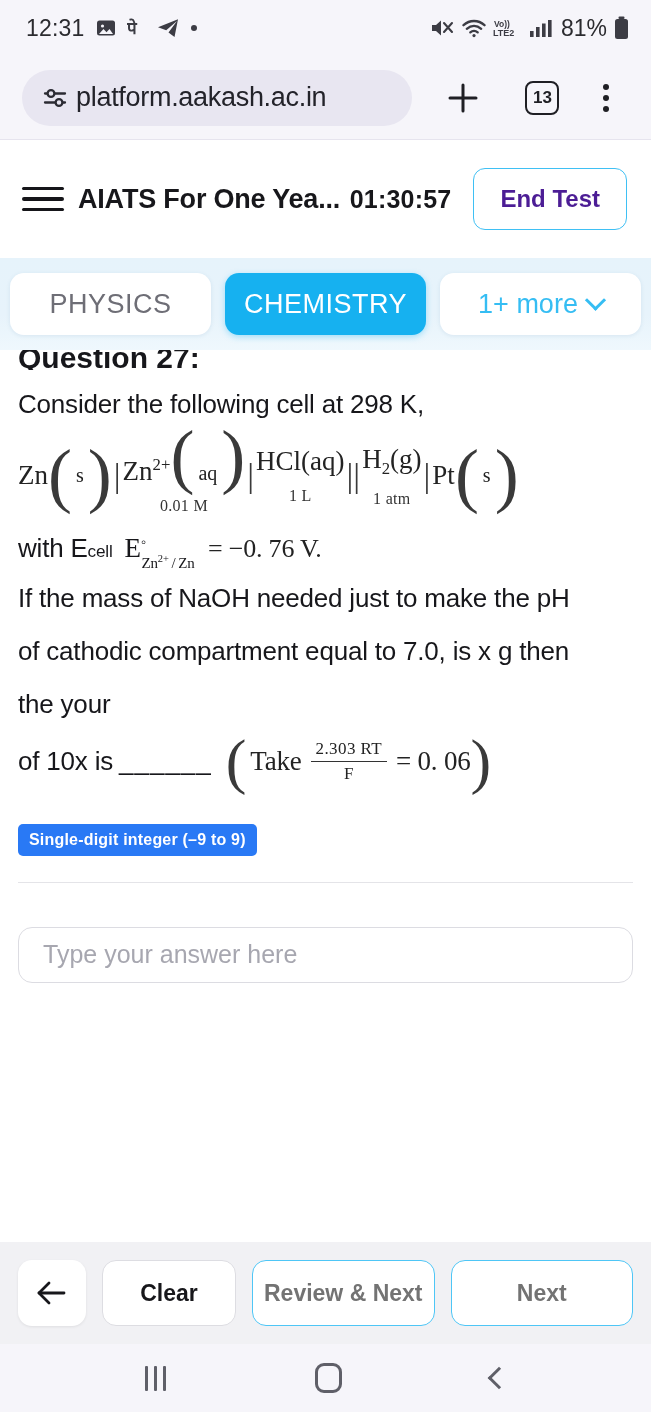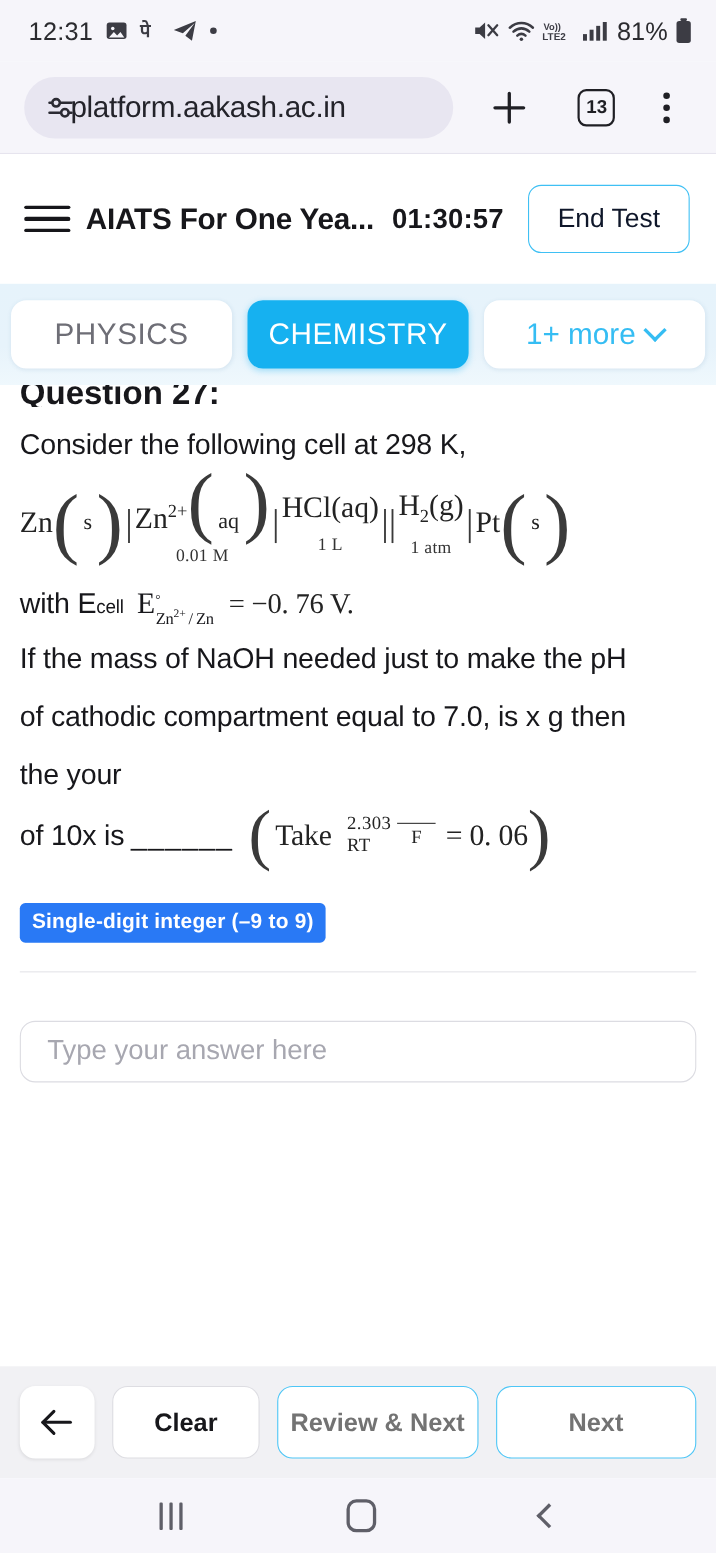--- a/index.html
+++ b/index.html
@@ -27,21 +27,21 @@
   
   .browserbar {
     height: 84px; flex: 0 0 84px;
     background:#f6f5fa;
     display:flex; align-items:center; padding: 0 20px 0 22px; gap: 0;
     border-bottom: 1px solid #e6e4ee;
   }
   .urlpill {
     flex: 0 0 390px; height: 56px;
     background:#e8e6f1; border-radius: 28px;
-    display:flex; align-items:center; 
+    display:flex; align-items:center; gap:12px;
     padding: 0 18px 0 20px; overflow:hidden;
   }
   .urltext {
     font-size: 27px; color:#23232a; white-space:nowrap;
     overflow:hidden; letter-spacing:-.3px;
     margin-left:-4px;
   }
   .chrome-actions { flex:1; display:flex; align-items:center; justify-content:space-around; padding-left:10px; }
   .tabcount {
     width:34px; height:34px; border:2.6px solid #1f1f24; border-radius:8px;
@@ -58,21 +58,21 @@
   }
   .hamburger { width:46px; display:flex; flex-direction:column; gap:7px; padding-left:4px; }
   .hamburger i { height:3.5px; background:#16161a; border-radius:2px; display:block; }
   .test-title {
     font-size: 27px; font-weight: 700; color:#17171b;
     margin-left: 14px; white-space:nowrap; letter-spacing:-.2px;
   }
   .timer { font-size:25px; font-weight:700; color:#17171b; margin-left:auto; margin-right:22px; letter-spacing:.2px; }
   .endtest {
     border: 1.6px solid #3fc0f4; border-radius: 12px; background:#fff;
-    color:#0f172a; font-size:24px; font-weight:400;
+    color:#4c1d95; font-size:24px; font-weight:700;
     padding: 16px 26px; white-space:nowrap;
   }
 
   
   .tabstrip {
     flex:0 0 92px; height:92px;
     background: linear-gradient(180deg,#e6f3fb 0%, #e7f3fb 62%, #eff8fd 100%);
     display:flex; align-items:center; gap: 14px; padding: 0 10px;
     position:relative; z-index:5;
   }
@@ -110,27 +110,27 @@
 
   .ecell-row { display:flex; align-items:baseline; flex-wrap:wrap; font-size:26px; color:#17171b; margin-top:18px; letter-spacing:-.2px; }
   .esym { font-family:"Liberation Serif", serif; font-size:27px; position:relative; margin-left:12px; }
   .esym .deg { font-size:15px; vertical-align:super; }
   .esym .ss { font-size:15px; position:absolute; left:17px; top:20px; white-space:nowrap; }
 
   .take-row { display:flex; align-items:center; font-size:26px; color:#17171b; margin-top:16px; letter-spacing:-.2px; }
   .blank { letter-spacing:1px; padding: 0 6px; }
   .takegrp { display:flex; align-items:center; font-family:"Liberation Serif", serif; font-size:27px; color:#232323; margin-left:8px; }
   .bigparen { font-size:62px; line-height:0.5; font-weight:300; color:#3a3a3a; }
-  .frac { display:inline-flex; flex-direction:row; align-items:center; margin:0 9px; font-size:17px; }
+  .frac { display:inline-flex; flex-direction:column; align-items:center; margin:0 9px; font-size:17px; }
   .frac .num { padding: 0 5px 2px; letter-spacing:.4px; }
   .frac .den { border-top:1.4px solid #333; width:100%; text-align:center; padding-top:2px; }
 
   .badge {
     display:inline-block; background:#2979f5; color:#fff;
-    font-size:19px; font-weight:700; border-radius:5px;
+    font-size:16px; font-weight:700; border-radius:5px;
     padding: 7px 11px; margin-top: 40px; letter-spacing:.2px;
   }
   .divider { height:1px; background:#e4e4e8; margin: 26px 0 0; }
   .answerbox {
     height: 56px; border:1.6px solid #dcdce2; border-radius:14px;
     margin-top: 44px; display:flex; align-items:center; padding: 0 24px;
     font-size:25px; color:#a7a7b0;
   }
 
   

